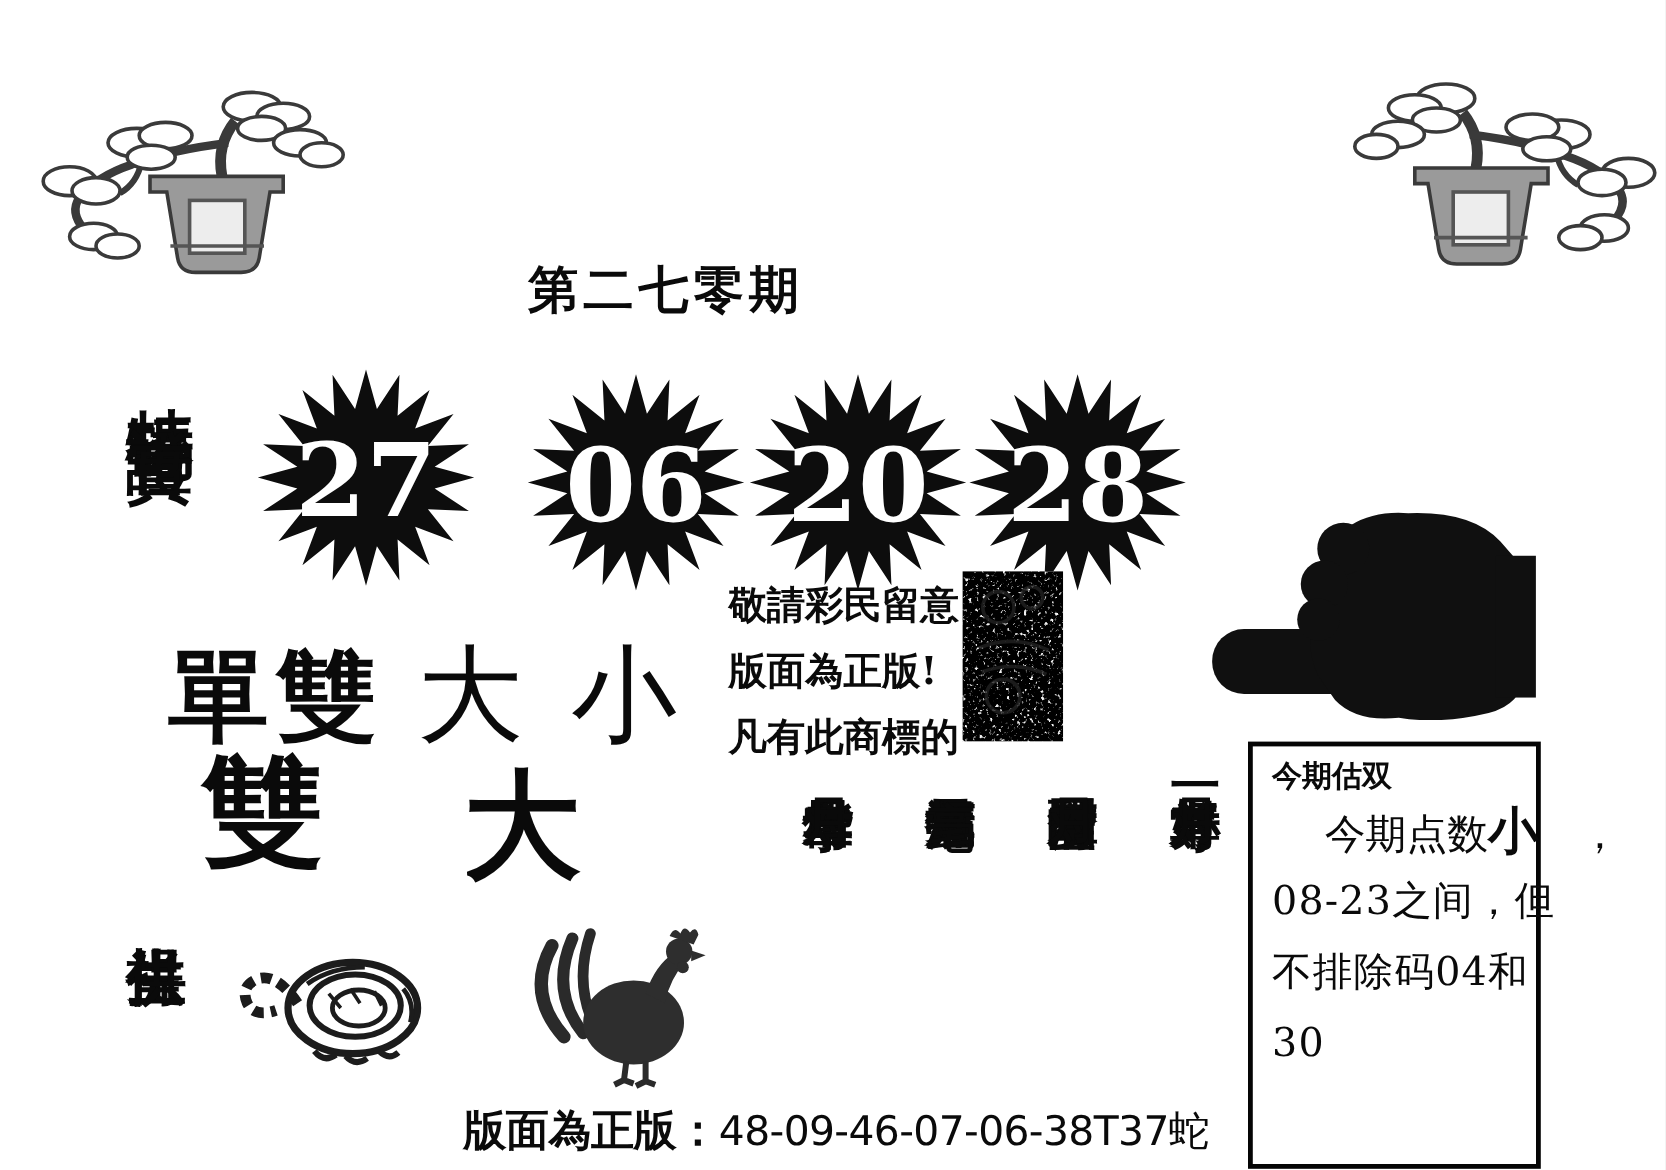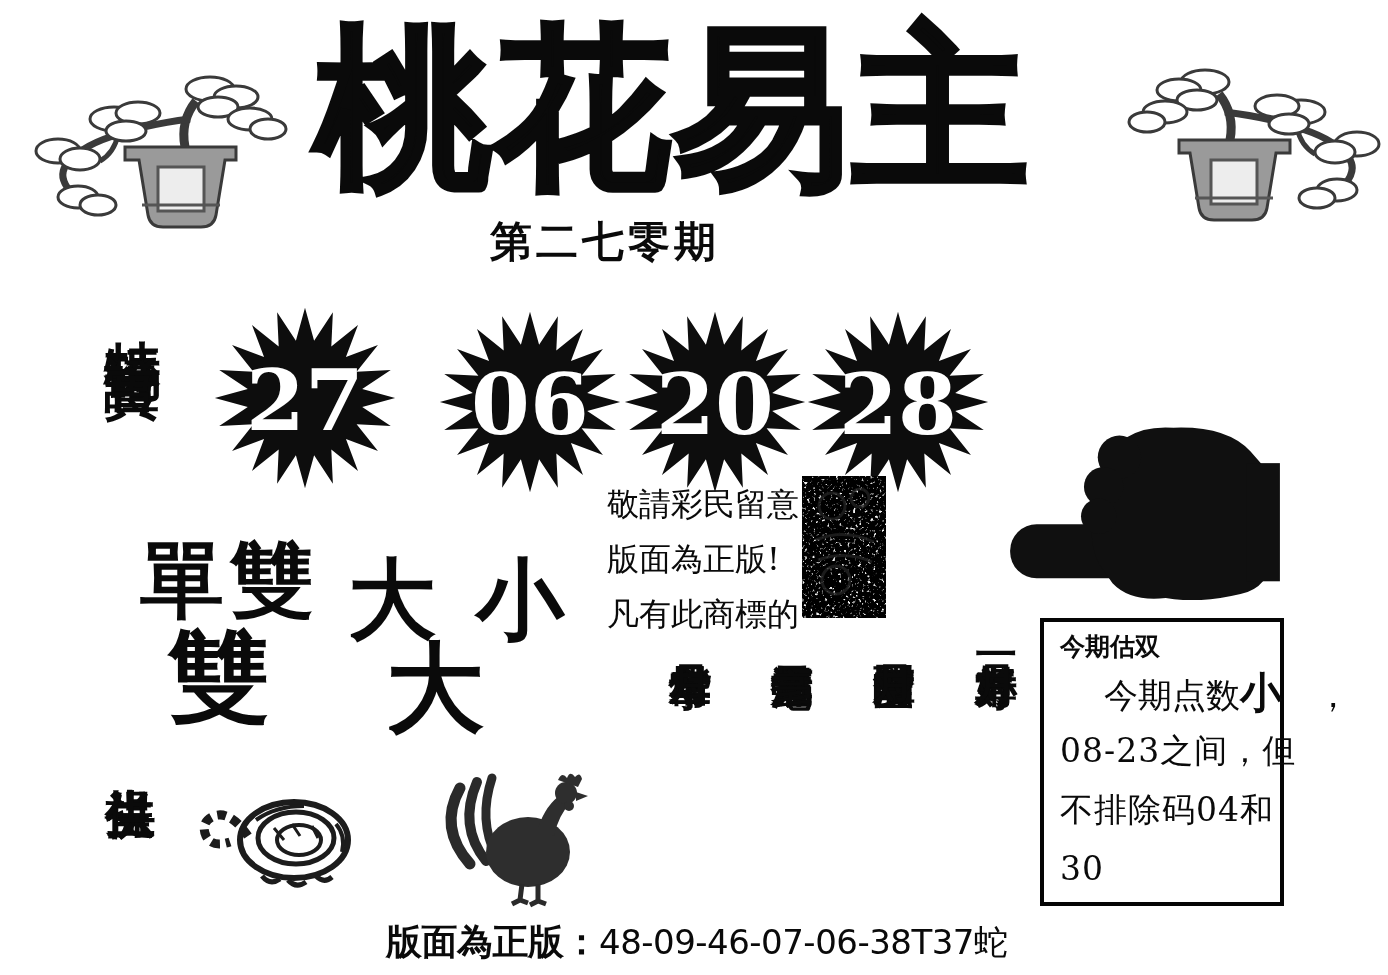--- a/index.html
+++ b/index.html
@@ -12,21 +12,21 @@
 
   
   .title{
     left:268px;top:10px;width:812px;height:195px;
     font-size:175px;line-height:195px;text-align:center;
     font-weight:900;letter-spacing:4px;white-space:nowrap;
     -webkit-text-stroke:5px #0a0a0a;
     transform:scaleY(1.0);
   }
   .issue{
-    left:440px;top:214px;width:330px;text-align:center;
+    left:440px;top:214px;width:330px;
     font-size:42px;font-weight:700;letter-spacing:4px;white-space:nowrap;
   }
   .bonsai-left{left:22px;top:55px;width:285px;height:185px;}
   .bonsai-right{left:1108px;top:38px;width:285px;height:205px;}
 
   
   .v-text{
     writing-mode:vertical-rl;text-orientation:upright;
     font-weight:900;white-space:nowrap;
   }
@@ -38,44 +38,44 @@
   .sb-d{left:806px;top:310px;}
   .star-num{
     fill:#ffffff;font-family:"DejaVu Serif","Liberation Serif",serif;
     font-size:92px;font-weight:bold;
   }
   .hand{left:1002px;top:408px;width:288px;height:192px;}
 
   
   .notice{
     left:607px;top:477px;width:240px;font-size:32px;line-height:55px;
-    font-weight:400;z-index:1;white-space:nowrap;
+    font-weight:700;z-index:1;white-space:nowrap;
   }
   .stamp{left:802px;top:476px;width:84px;height:142px;z-index:1;}
   .poem-title{
     left:698px;top:504px;font-size:68px;font-weight:900;letter-spacing:20px;
     z-index:2;white-space:nowrap;-webkit-text-stroke:1.5px #0a0a0a;
   }
 
   
   .cat-oddeven{left:108px;top:524px;font-size:84px;font-weight:900;letter-spacing:6px;white-space:nowrap;margin-left:32px;}
-  .cat-size{left:348px;top:541px;font-size:88px;font-weight:700;letter-spacing:40px;white-space:nowrap;text-align:center;}
+  .cat-size{left:348px;top:520px;font-size:88px;font-weight:400;letter-spacing:40px;white-space:nowrap;text-align:center;}
   .ans-oddeven{left:168px;top:610px;font-size:102px;font-weight:900;}
   .ans-size{left:386px;top:624px;font-size:98px;font-weight:900;}
 
   
   .poem-cols{left:662px;top:632px;height:292px;display:flex;gap:46px;z-index:1;}
   .poem-col{
     writing-mode:vertical-rl;text-orientation:upright;
     font-size:42px;font-weight:800;letter-spacing:0;white-space:nowrap;
   }
 
   
   .pred-box{
-    left:1040px;top:618px;width:244px;height:288px;border:4px solid #050505;
+    left:1040px;top:618px;width:244px;height:356px;border:4px solid #050505;
     box-sizing:border-box;padding:8px 0 0 16px;background:#fff;
     font-family:"DejaVu Serif","Liberation Serif",serif;
   }
   .pb-1{font-size:25px;font-weight:700;}
   .pb-2{font-size:34px;margin-top:2px;white-space:nowrap;margin-left:44px;}
   .pb-2 .big{font-size:42px;font-weight:900;}
   .pb-2 .comma{margin-left:34px;}
   .pb-line{font-size:33px;line-height:59px;letter-spacing:1px;white-space:nowrap;}
 
   
@@ -100,21 +100,20 @@
   <svg width="0" height="0" style="position:absolute" aria-hidden="true">
     <defs>
       <filter id="speckle" x="0%" y="0%" width="100%" height="100%">
         <feTurbulence type="fractalNoise" baseFrequency="0.35" numOctaves="3" seed="7" result="n"></feTurbulence>
         <feColorMatrix in="n" type="matrix" values="0 0 0 0 0  0 0 0 0 0  0 0 0 0 0  3 3 3 0 -3.0"></feColorMatrix>
         <feComposite operator="in" in2="SourceGraphic"></feComposite>
       </filter>
     </defs>
   </svg>
 
-  <div class="abs title">桃花易主</div>
   <div class="abs issue">第二七零期</div>
 
   <svg class="abs bonsai-left" viewBox="0 0 285 185">
     <g id="bonsaiG" stroke="#3a3a3a" stroke-width="3" fill="none">
 
       <path d="M103,92 L214,92 L214,105 L203,105 L194,160 Q192,172 179,172 L141,172 Q128,172 126,160 L117,105 L103,105 Z" fill="#9a9a9a"></path>
       <rect x="136" y="112" width="46" height="44" fill="#ededed" stroke="#555"></rect>
       <path d="M120,150 L198,150" stroke="#555"></path>
 
       <path d="M163,92 Q158,66 174,46" stroke-width="9"></path>

